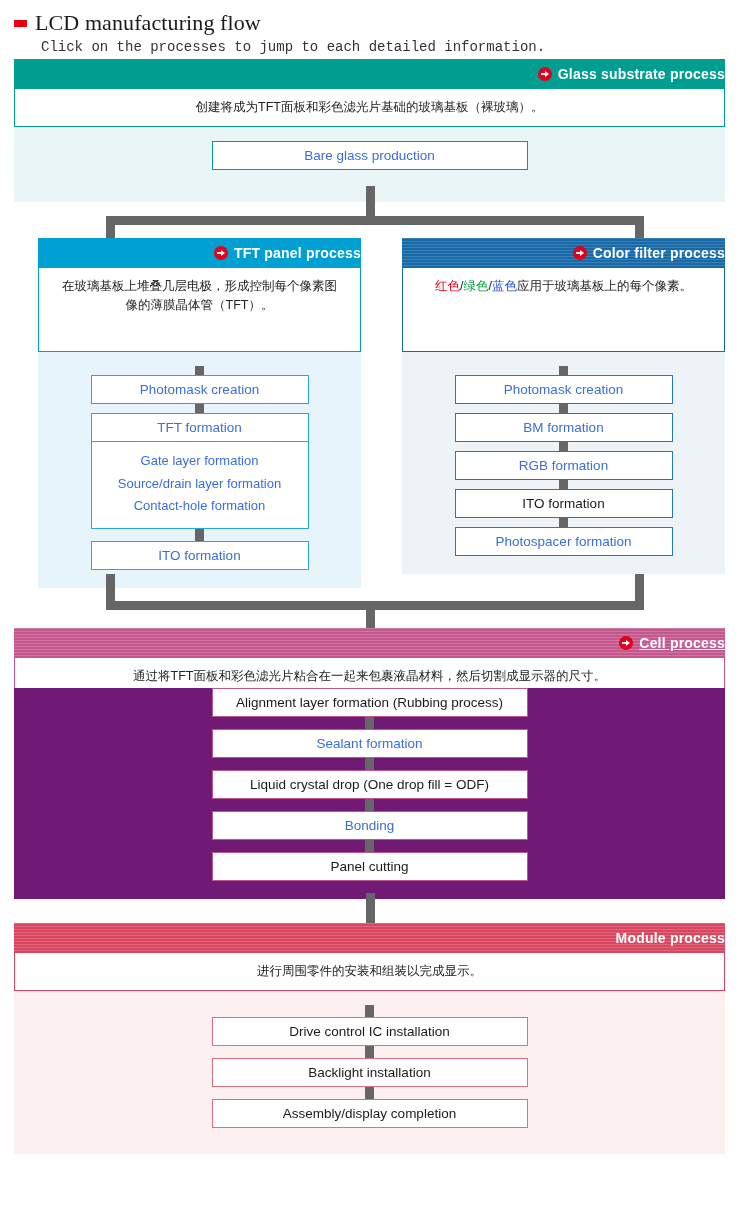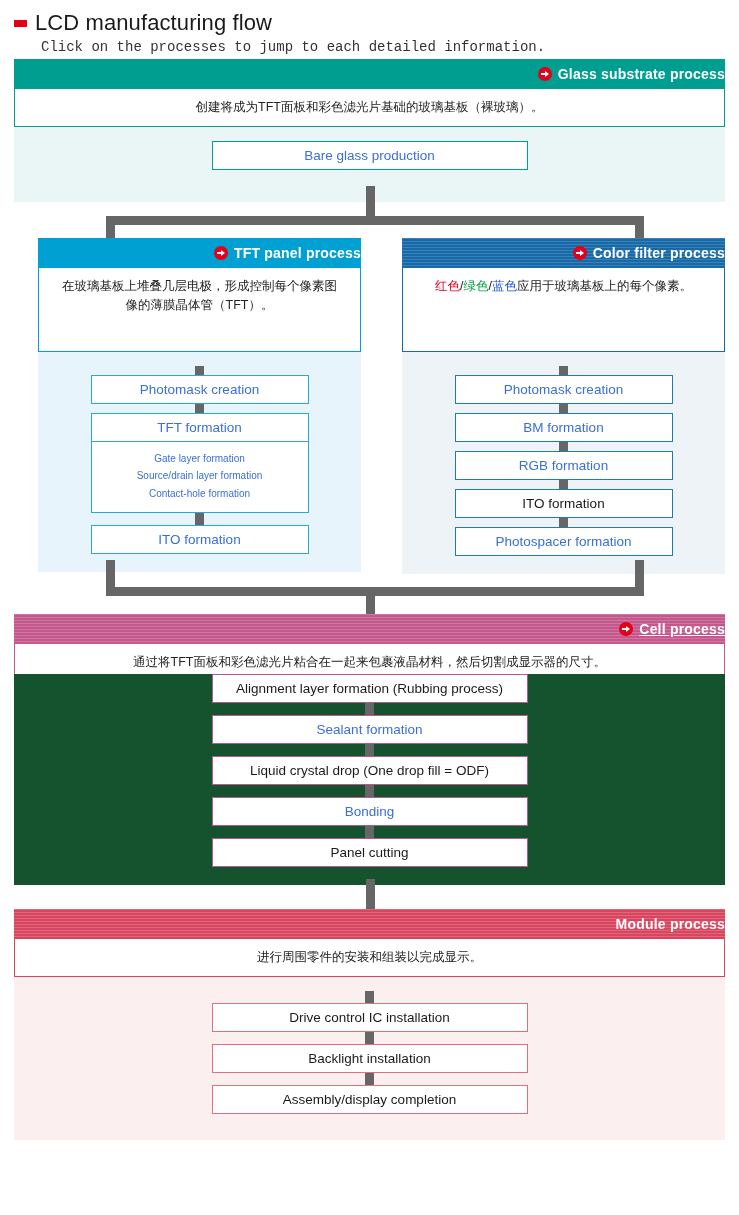--- a/index.html
+++ b/index.html
@@ -9,21 +9,21 @@
   }
   body {
     width: 739px; height: 1215px;
     font-family: "Liberation Sans", sans-serif;
     position: relative;
     overflow: hidden;
   }
 
   
   .page-header { padding: 12px 0 4px 14px; }
-  .page-title-row { display: flex; align-items: center; }
+  .page-title-row { display: flex; align-items: center; font-family: Liberation Serif, serif; }
   .sq-bullet {
     width: 13px; height: 7px; background: #e60012;
     margin-right: 8px; flex: none;
   }
   .page-title {
     font-size: 22px; color: #1a1a1a; font-weight: normal;
     letter-spacing: .1px; line-height: 1;
   }
   .page-sub {
     font-size: 14px; color: #333; margin: 5px 0 0 27px; font-family: Liberation Mono, monospace;
@@ -94,21 +94,21 @@
   }
   .desc-teal { border: 1px solid #009e91; border-top: none; }
   .desc-cyan { border: 1px solid #00a0d2; border-top: none; }
   .desc-blue { border: 1px solid #1769a8; border-top: none; }
   .desc-pink { border: 1px solid #c4588d; border-top: none; }
   .desc-red  { border: 1px solid #d9455f; border-top: none; }
 
   .body-teal { background: #eaf6f5; padding: 14px 0 32px; }
   .body-cyan { background: #e8f4fb; padding: 14px 0 18px; }
   .body-blue { background: #eef3f8; padding: 14px 0 18px; }
-  .body-pink { background: #14532d; padding: 32px 0 18px; }
+  .body-pink { background: #701a75; padding: 32px 0 18px; }
   .body-red  { background: #fcefef; padding: 14px 0 26px; }
 
   
   .step {
     width: 316px;
     margin: 0 auto;
     background: #ffffff;
     text-align: center;
     font-size: 13.5px;
     padding: 6px 4px;
@@ -126,21 +126,21 @@
   .sublist {
     border: 1px solid #26a9d8;
     border-top: none;
     background: #fff;
     padding: 8px 6px 10px;
     width: 218px;
     margin: 0 auto;
     position: relative; z-index: 2;
   }
   .sublist div {
-    font-size: 10px; color: #3a6fd8;
+    font-size: 13px; color: #3a6fd8;
     text-align: center; line-height: 1.75;
   }
 
   
   .conn {
     width: 9px; background: #666666;
     margin: 0 auto;
     position: relative; z-index: 1;
   }
   .conn-9  { height: 9px; }

